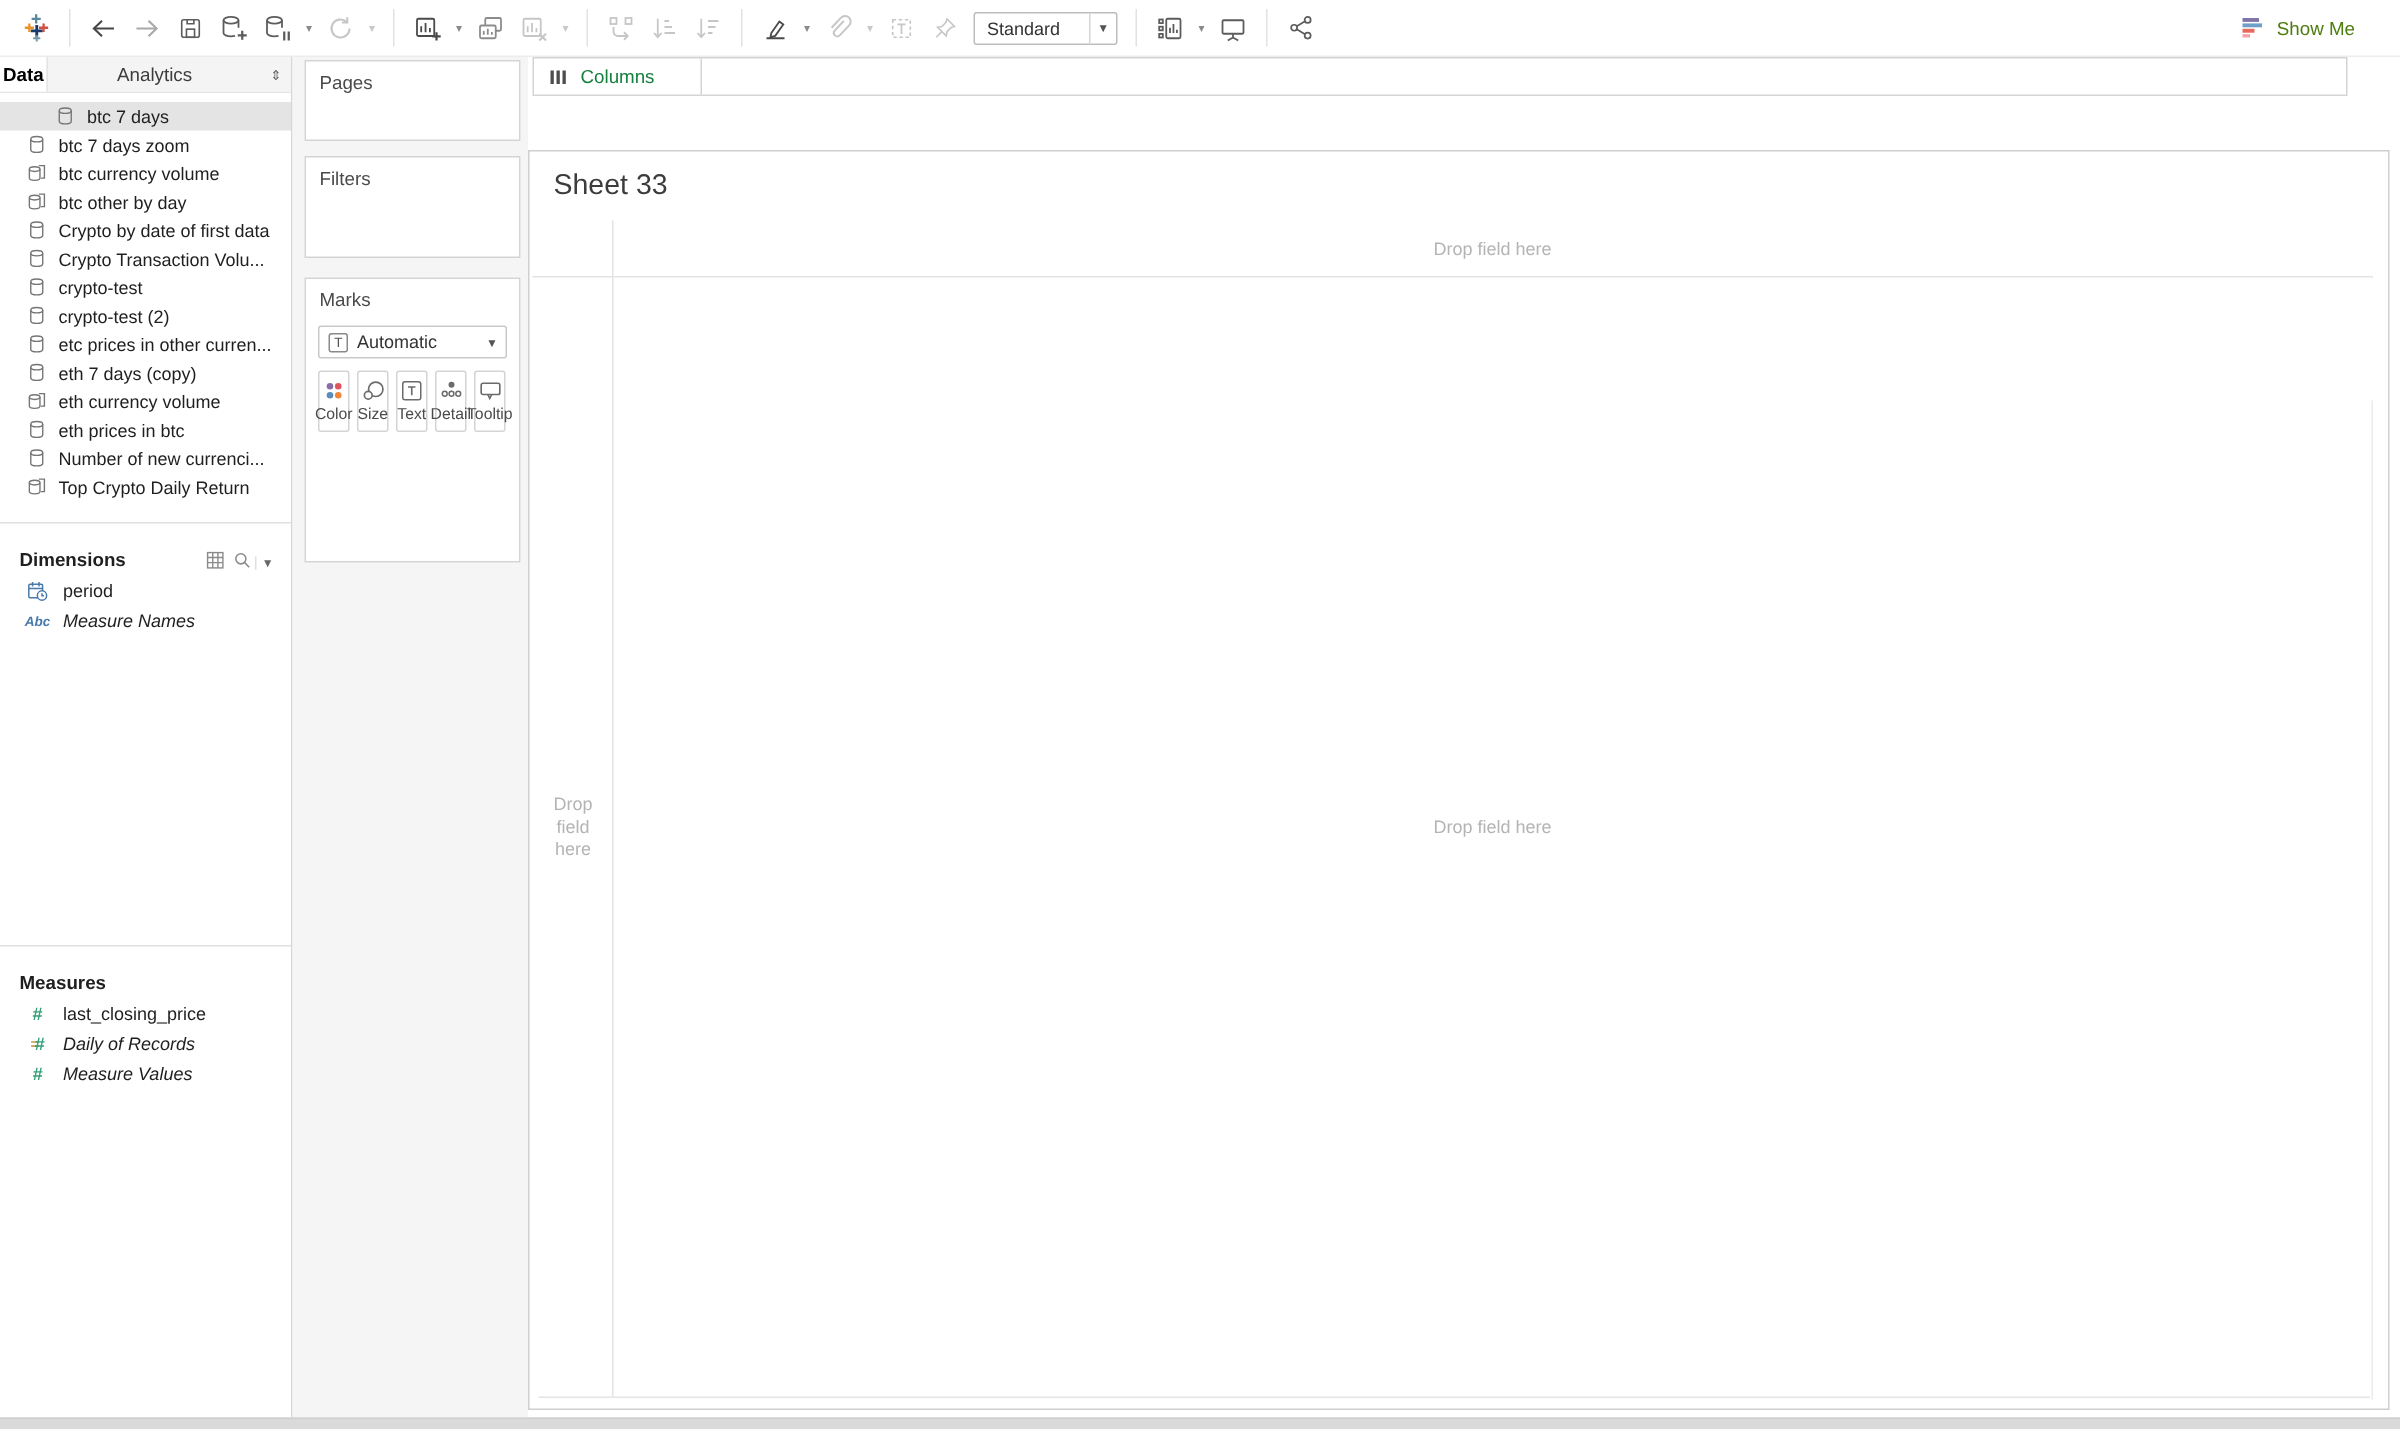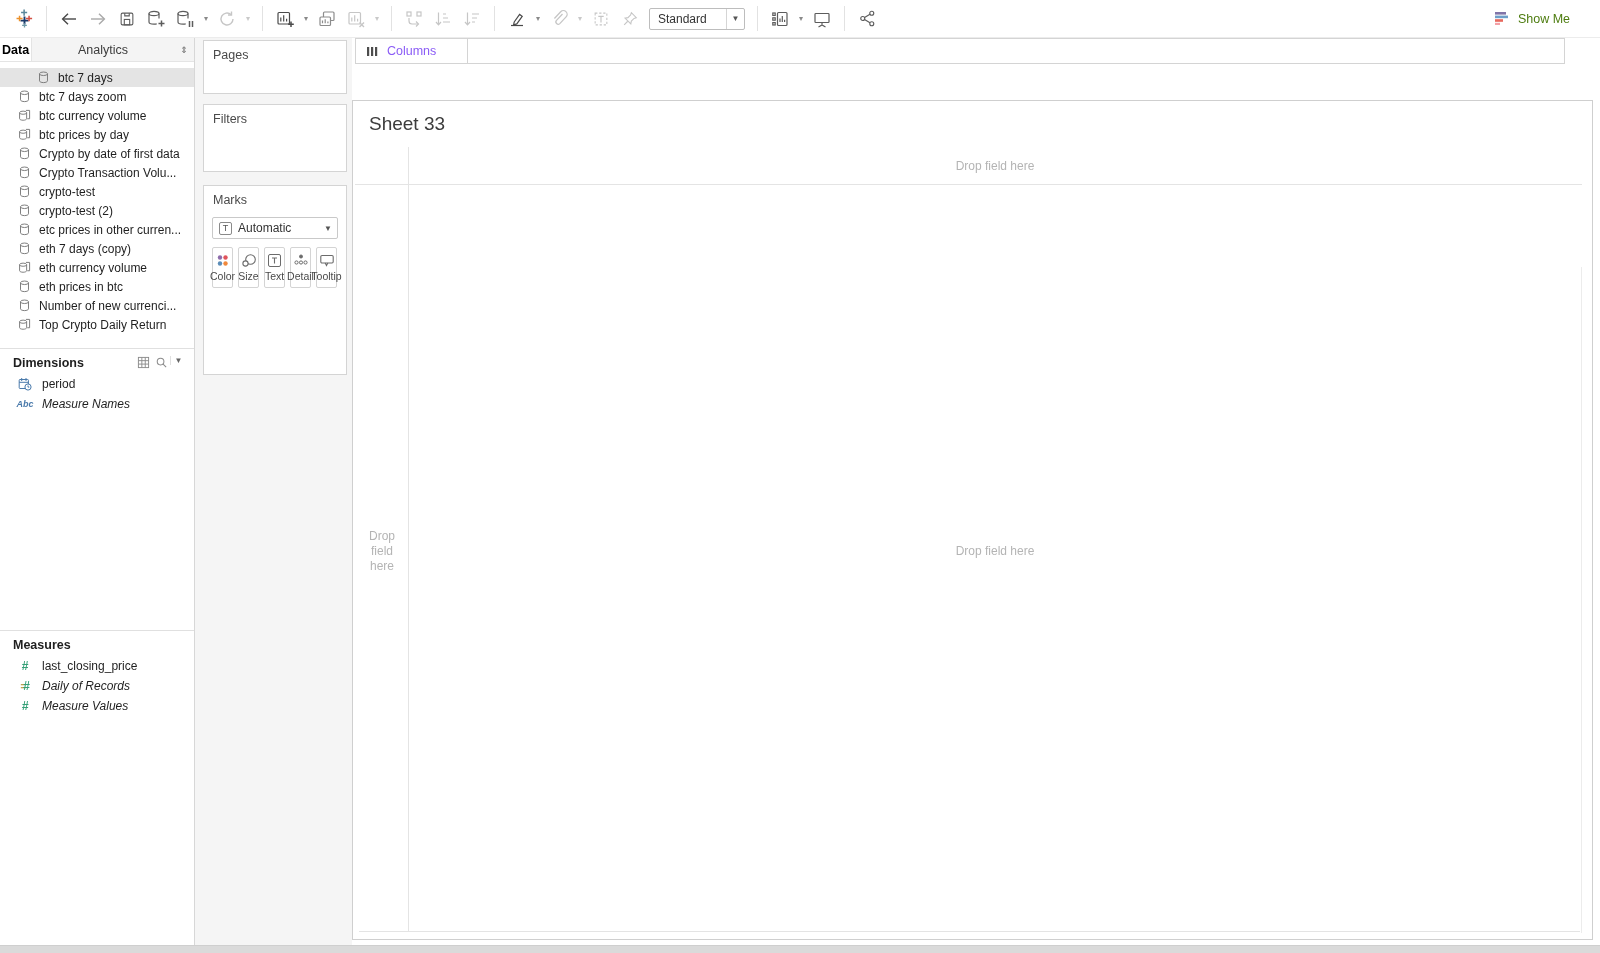--- a/index.html
+++ b/index.html
@@ -50,21 +50,21 @@
   .ds-list { position:absolute; left:0; top:30px; width:100%; }
   .ds-row { height:19px; display:flex; align-items:center; gap:8px; padding-left:17px; padding-right:6px;
     white-space:nowrap; color:#1f1f1f; }
   .ds-row.selected { background:#e4e4e4;padding-left:36px; }
   .ds-icon { width:14px; height:14px; display:flex; align-items:center; justify-content:center; flex:0 0 auto;}
   .ds-row .ic-multi { display:none; }
   .ds-row.datasource-multi-icon .ic-multi { display:block; }
   .fields-section { position:absolute; left:0; width:100%; }
   .dims { top:310px; border-top:1px solid #e0e0e0; }
   .meas { top:592px; border-top:1px solid #e0e0e0; }
-  .section-header { display:flex; align-items:flex-start; padding:7px 8px 4px 13px; }
+  .section-header { display:flex; align-items:flex-end; padding:7px 8px 4px 13px;margin-top:10px; }
   .section-title { font-weight:bold; font-size:12.5px; color:#1f1f1f; flex:1; }
   .hdr-icon { width:18px; display:flex; align-items:center; justify-content:center; color:#8a8a8a; }
   .hdr-caret { width:16px; text-align:center; font-size:8px; color:#666; border-left:1px solid #e0e0e0; }
   .field-row { height:20px; display:flex; align-items:center; gap:9px; padding-left:17px; white-space:nowrap; color:#1f1f1f;}
   .field-row .f-icon { width:16px; display:flex; align-items:center; justify-content:center; flex:0 0 auto; }
   .italic { font-style:italic; }
   .abc-glyph { color:#4a7aab; font-size:9px; font-weight:bold; letter-spacing:0; }
   .num-glyph { color:#35a077; font-size:12px; font-weight:bold; }
   .eq-glyph  { color:#c2a14c; font-size:10px; font-weight:bold; margin-right:-3px; }
   
@@ -84,21 +84,21 @@
   .mark-btn { width:21px; height:41px; background:#fff; border:1px solid #d4d4d4; border-radius:2px;
     display:flex; flex-direction:column; align-items:center; justify-content:center; gap:2px; }
   .mark-btn .mb-label { font-size:10.5px; color:#4a4a4a; }
   
   .right-area { position:absolute; left:352px; top:38px; width:1248px; height:907px; background:#fff; }
   .shelf { position:absolute; left:3px; width:1210px; height:26px; display:flex;
     border:1px solid #d4d4d4; background:#fff; }
   .shelf.columns { top:0; }
   .shelf.rows { top:32px; }
   .shelf-label { width:112px; border-right:1px solid #d4d4d4; display:flex; align-items:center;
-    gap:8px; padding-left:10px; font-size:12.5px; color:#8b5cf6; }
+    gap:8px; padding-left:10px; font-size:12.5px; color:#15803d; }
   .shelf-drop { flex:1; }
   
   .canvas { position:absolute; left:0; top:62px; width:1241px; height:840px;
     border:1px solid #cfcfcf; background:#fff; }
   .sheet-title { position:absolute; left:16px; top:12px; font-size:19px; color:#3c3c3c; }
   .grid-vline { position:absolute; left:55px; top:46px; width:1px; height:784px; background:#e4e4e4; }
   .grid-hline-top { position:absolute; left:2px; right:10px; top:83px; height:1px; background:#e4e4e4; }
   .grid-hline-bottom { position:absolute; left:6px; right:12px; top:830px; height:1px; background:#e4e4e4; }
   .grid-vline-right { position:absolute; right:10px; top:166px; width:1px; bottom:6px; background:#ececec; }
   .drop-hint { color:#b4b4b4; font-size:12px; }
@@ -331,21 +331,21 @@
 
         <div class="ds-row datasource-multi-icon">
           <span class="ds-icon">
 
             <svg class="ic-multi" width="13" height="13" viewBox="0 0 14 14" fill="none" stroke="#767676" stroke-width="1">
               <path d="M8.5 1.5 h4 v9 h-2.5" fill="none"></path>
               <ellipse cx="5.5" cy="4" rx="3.8" ry="1.7"></ellipse>
               <path d="M1.7 4 v6.4 c0 .95 1.7 1.7 3.8 1.7 s3.8 -.75 3.8 -1.7 V4"></path>
             </svg>
           </span>
-          <span class="ds-label">btc prices by day</span>
+          <span class="ds-label">btc other by day</span>
         </div>
 
         <div class="ds-row datasource-cylinder-icon">
           <span class="ds-icon">
             <svg class="ic-cyl" width="13" height="13" viewBox="0 0 14 14" fill="none" stroke="#767676" stroke-width="1">
               <ellipse cx="7" cy="3" rx="4.3" ry="1.9"></ellipse>
               <path d="M2.7 3 v7.6 c0 1.05 1.92 1.9 4.3 1.9 s4.3 -.85 4.3 -1.9 V3"></path>
             </svg>
 
           </span>

